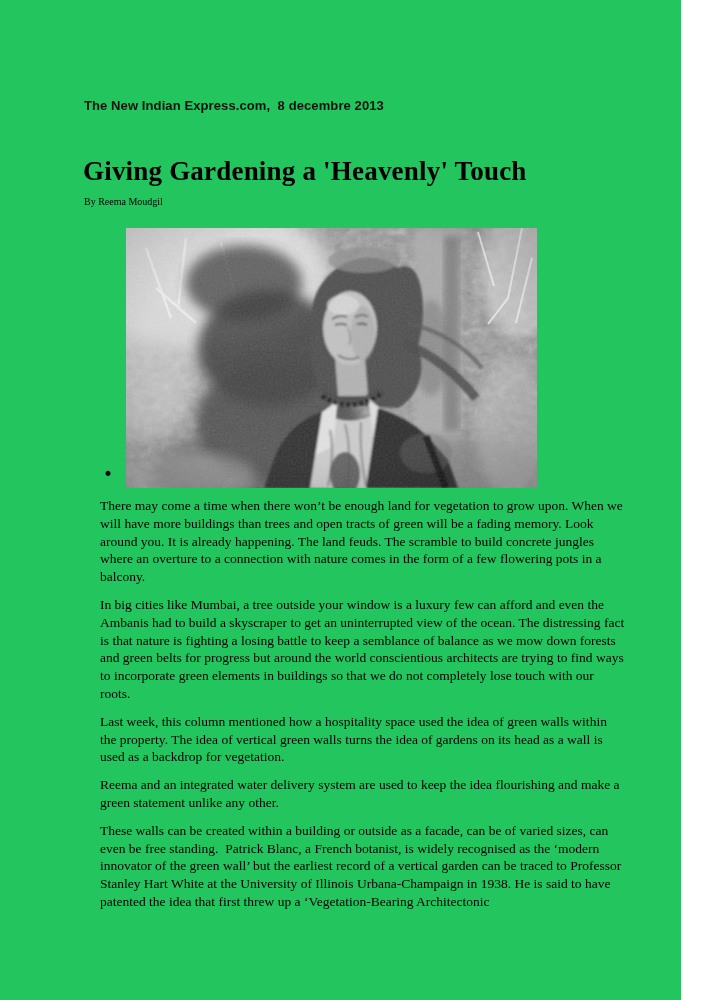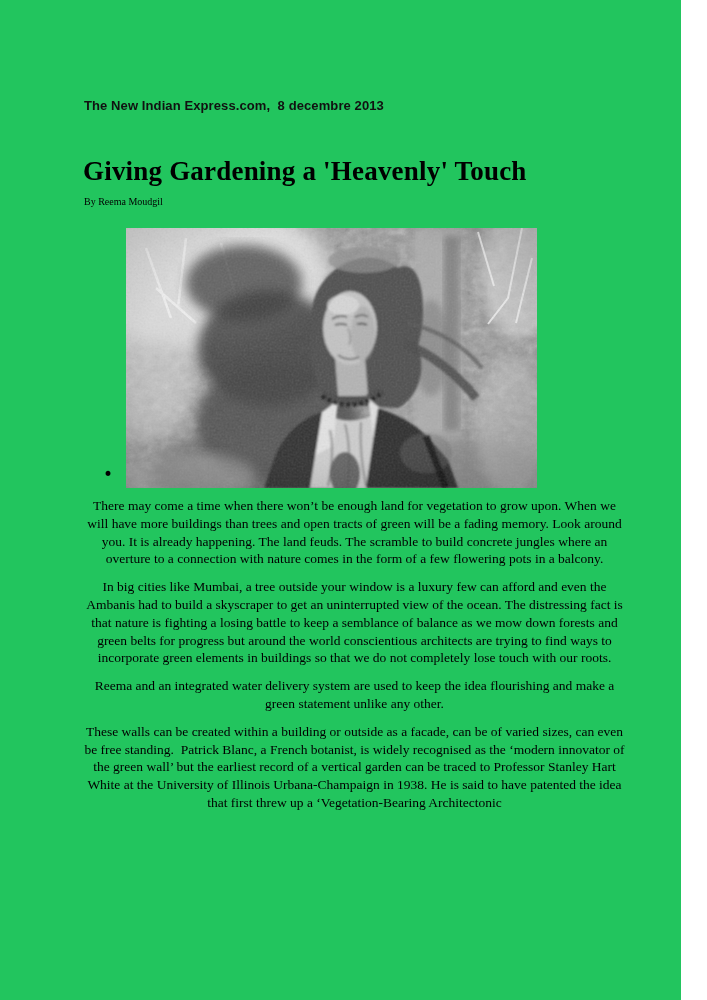--- a/index.html
+++ b/index.html
@@ -61,26 +61,26 @@
     color: #000000;
     font-family: "DejaVu Sans", sans-serif;
   }
   .body-text {
     position: absolute;
     left: 84px;
     top: 497px;
     width: 541px;
   }
   .body-text p {
-    margin: 0 0 10px 0;
+    margin: 0 0 10px 16px;
     font-size: 13.5px;
     line-height: 17.8px;
     color: #000000;
     white-space: pre-wrap;
-    text-align: center;
+    text-align: left;
   }
 </style>
 </head>
 <body>
 
 <div class="page">
 
   <div class="source-line">The New Indian Express.com,  8 decembre 2013</div>
 
   <h1 class="article-title">Giving Gardening a 'Heavenly' Touch</h1>
@@ -190,17 +190,18 @@
       </g>
 
       <rect width="411" height="260" filter="url(#fineGrain)" opacity="0.16"></rect>
       <rect width="411" height="260" fill="url(#vignette)"></rect>
     </svg>
   </figure>
 
   <div class="body-text">
     <p>There may come a time when there won’t be enough land for vegetation to grow upon. When we will have more buildings than trees and open tracts of green will be a fading memory. Look around you. It is already happening. The land feuds. The scramble to build concrete jungles where an overture to a connection with nature comes in the form of a few flowering pots in a balcony.</p>
     <p>In big cities like Mumbai, a tree outside your window is a luxury few can afford and even the Ambanis had to build a skyscraper to get an uninterrupted view of the ocean. The distressing fact is that nature is fighting a losing battle to keep a semblance of balance as we mow down forests and green belts for progress but around the world conscientious architects are trying to find ways to incorporate green elements in buildings so that we do not completely lose touch with our roots.</p>
+    <p>Last week, this column mentioned how a hospitality space used the idea of green walls within the property. The idea of vertical green walls turns the idea of gardens on its head as a wall is used as a backdrop for vegetation.</p>
     <p>Reema and an integrated water delivery system are used to keep the idea flourishing and make a green statement unlike any other.</p>
     <p>These walls can be created within a building or outside as a facade, can be of varied sizes, can even be free standing.  Patrick Blanc, a French botanist, is widely recognised as the ‘modern innovator of the green wall’ but the earliest record of a vertical garden can be traced to Professor Stanley Hart White at the University of Illinois Urbana-Champaign in 1938. He is said to have patented the idea that first threw up a ‘Vegetation-Bearing Architectonic</p>
   </div>
 
 </div>
 
 </body></html>

